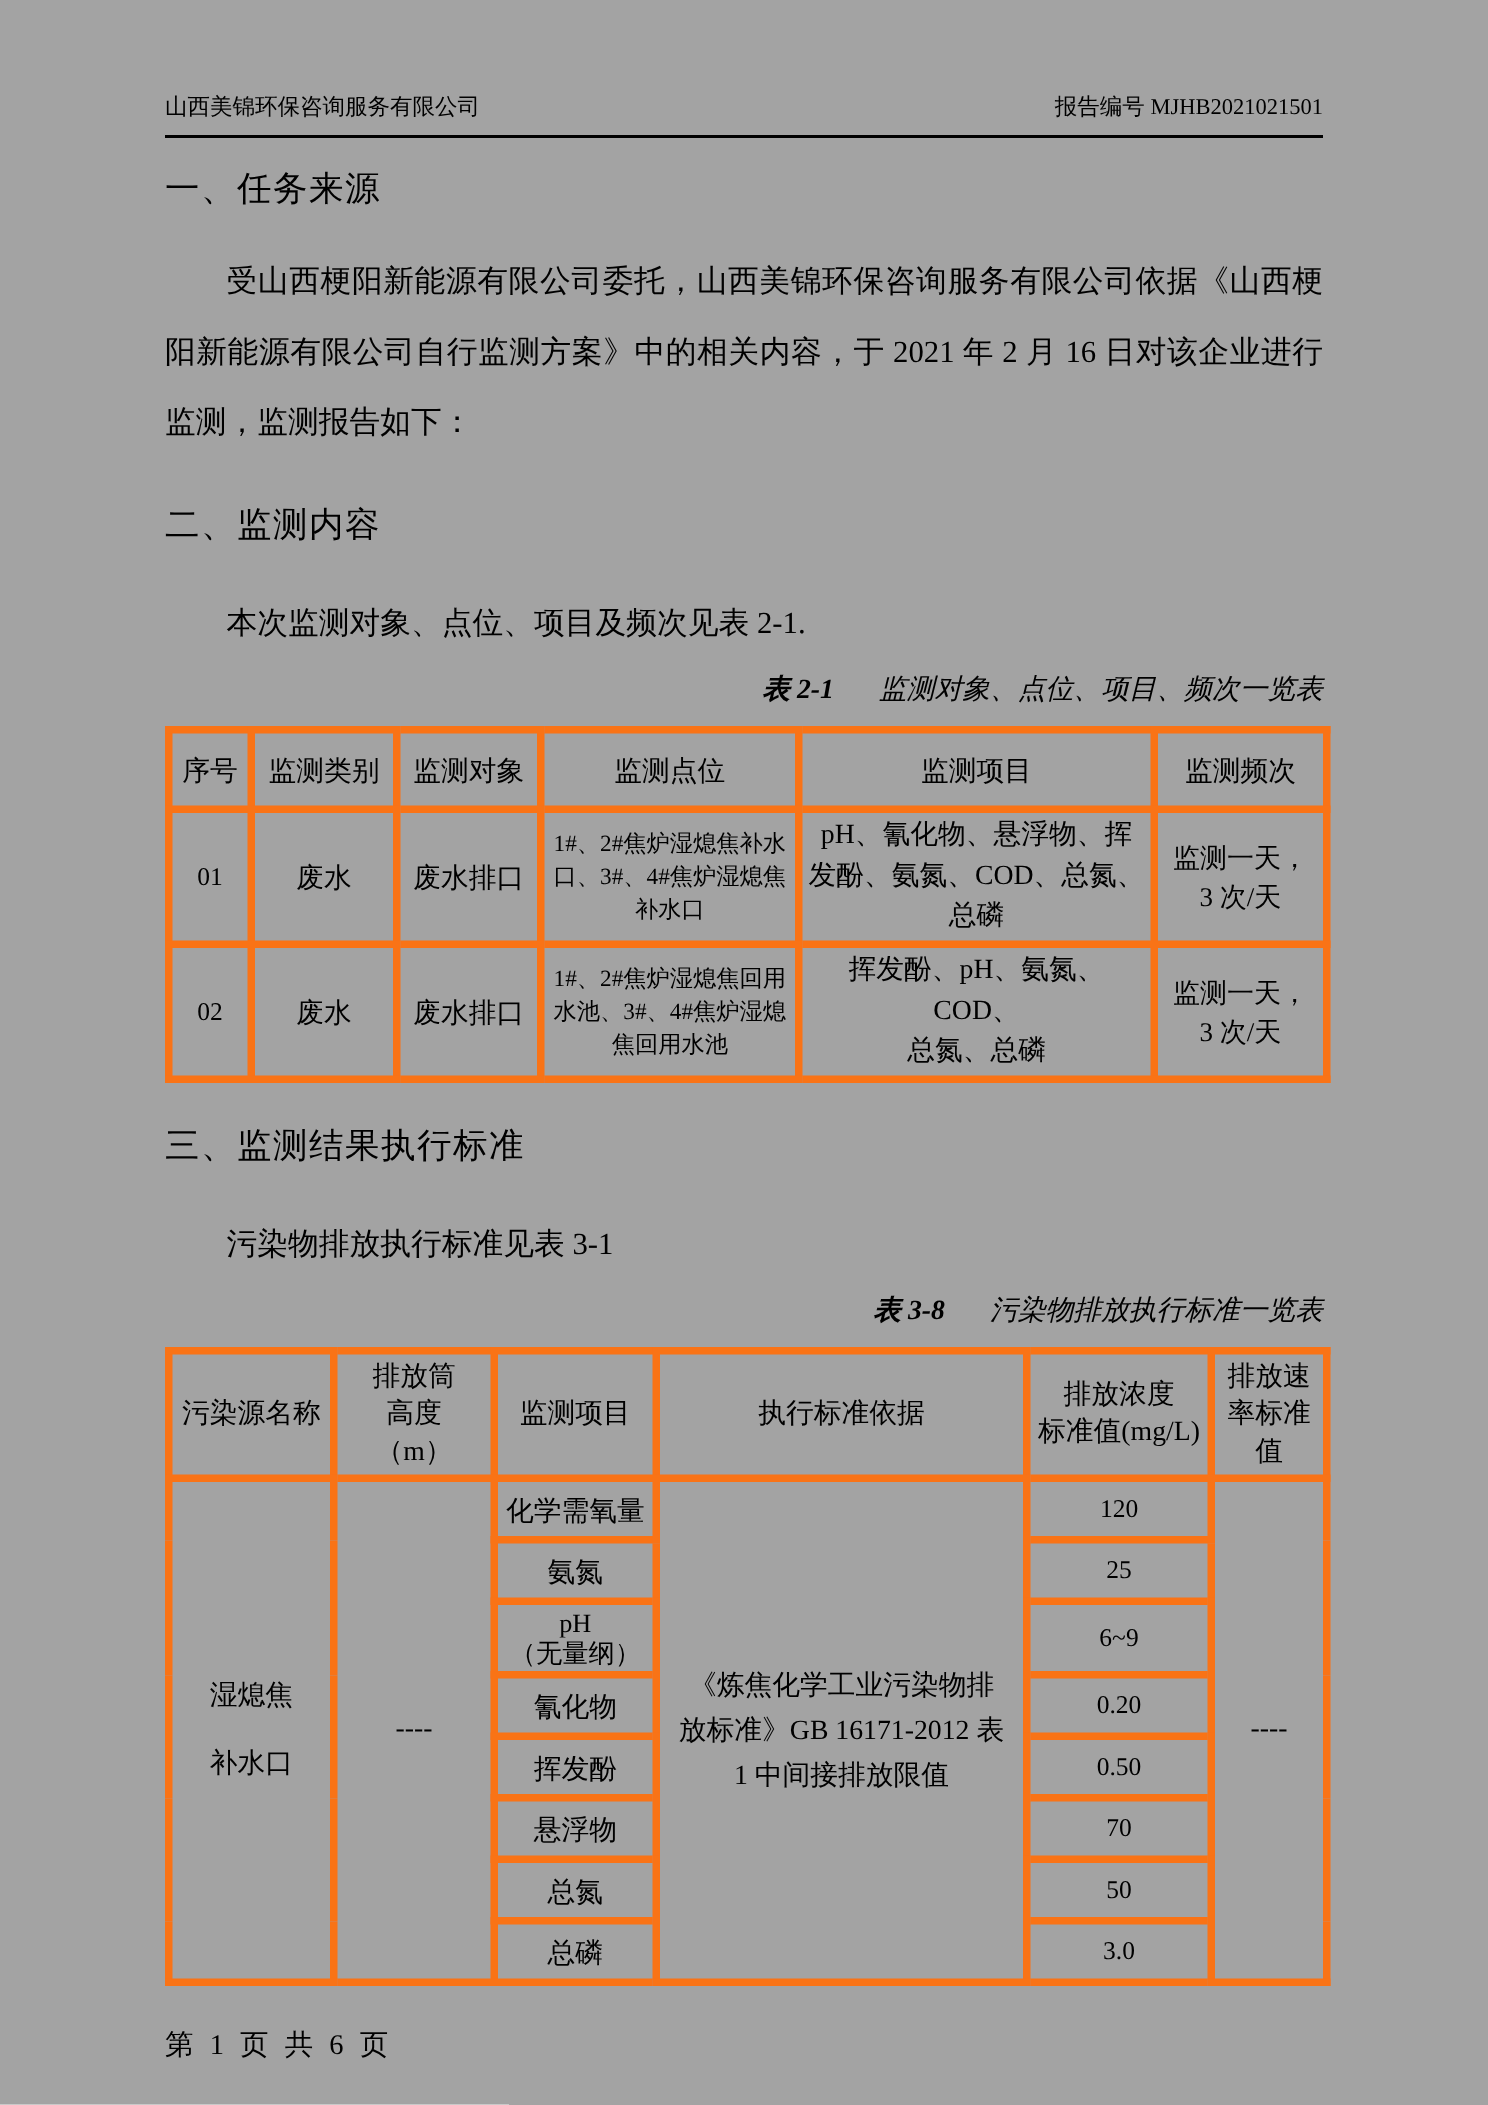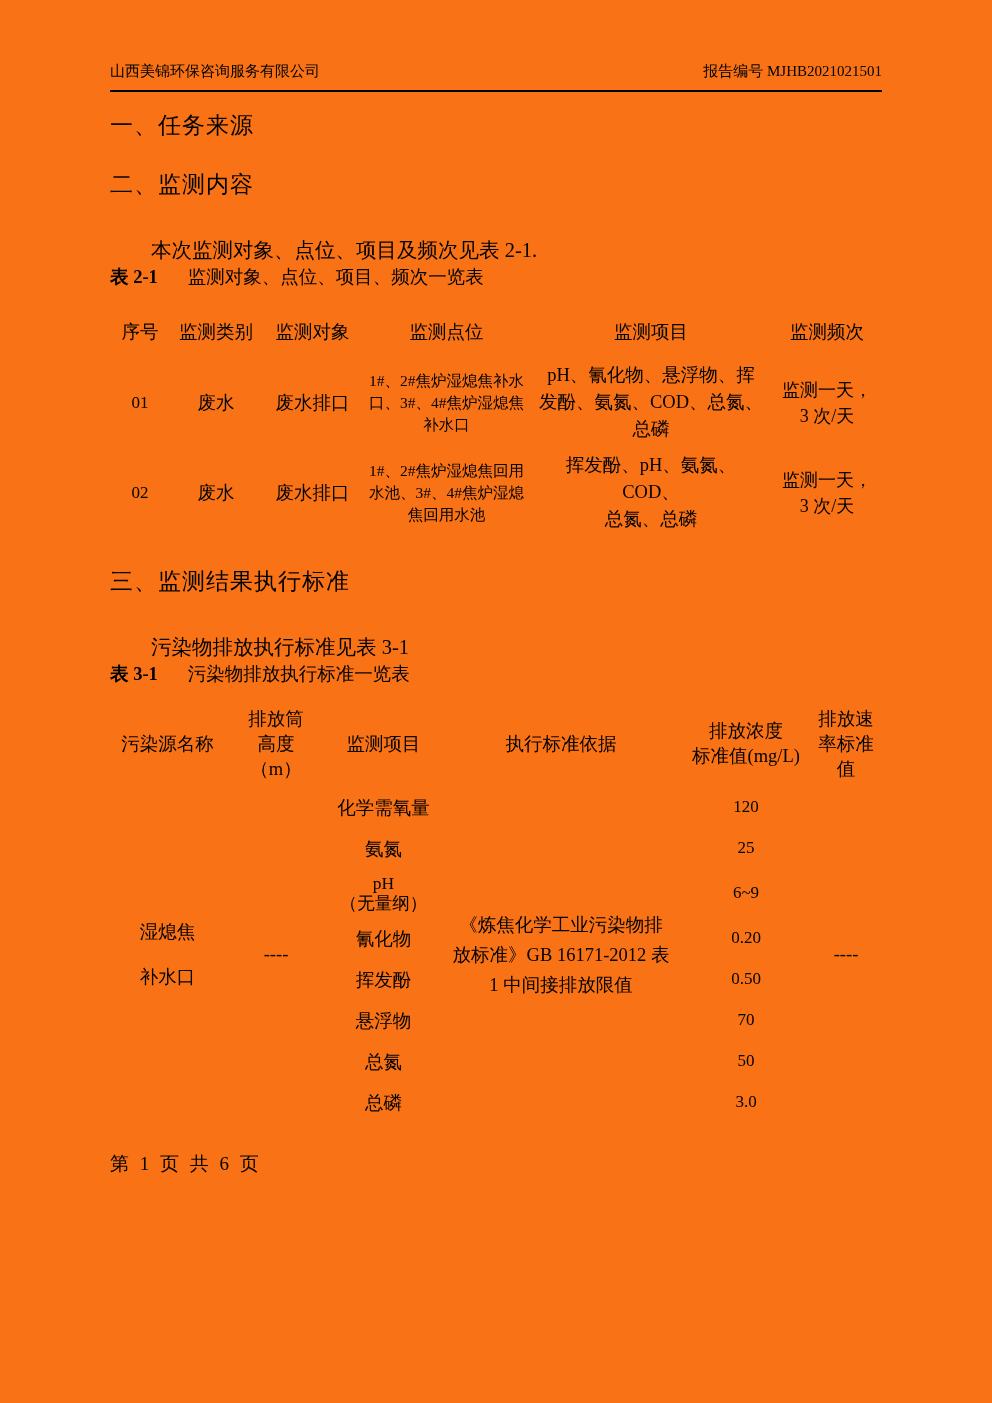--- a/index.html
+++ b/index.html
@@ -2,21 +2,21 @@
 <html><head>
 <meta charset="utf-8">
 <style>
   * { margin: 0; padding: 0; box-sizing: border-box; }
   html, body { background: #e8e8e8; }
   .page {
     position: relative;
     width: 992px;
     height: 1403px;
     margin: 0 auto;
-    background: #f97316;
+    background: #a3a3a3;
     color: #000000;
     font-family: "Liberation Serif", "DejaVu Serif", serif;
     padding: 62px 110px 0 110px;
     overflow: hidden;
   }
   
   .doc-header {
     display: flex;
     justify-content: space-between;
     align-items: flex-end;
@@ -37,22 +37,24 @@
     line-height: 47px;
     text-align: justify;
     text-indent: 2em;
   }
   .intro-line {
     margin-top: 36px;
     font-size: 20.5px;
     text-indent: 2em;
   }
   .tbl-caption {
-    text-align: left;
+    margin-top: 17px;
+    text-align: right;
     font-size: 18.5px;
+    font-style: italic;
   }
   .tbl-caption .cap-label { font-weight: 700; margin-right: 30px; }
   
   table {
     border-collapse: collapse;
     table-layout: fixed;
     width: 772px;
     margin-top: 13px;
     border-top: 3px solid #000;
     border-bottom: 3px solid #000;
@@ -89,20 +91,21 @@
 <body>
 
 <div class="page">
 
   <div class="doc-header">
     <span>山西美锦环保咨询服务有限公司</span>
     <span>报告编号 MJHB2021021501</span>
   </div>
 
   <div class="sec-title">一、任务来源</div>
+  <p class="body-para">受山西梗阳新能源有限公司委托，山西美锦环保咨询服务有限公司依据《山西梗阳新能源有限公司自行监测方案》中的相关内容，于 2021 年 2 月 16 日对该企业进行监测，监测报告如下：</p>
 
   <div class="sec-title" style="margin-top:28px;">二、监测内容</div>
   <p class="intro-line">本次监测对象、点位、项目及频次见表 2-1.</p>
   <div class="tbl-caption">
     <span class="cap-label">表 2-1</span><span>监测对象、点位、项目、频次一览表</span>
   </div>
 
   <table class="t2">
     <colgroup>
       <col style="width:55px">
@@ -139,21 +142,21 @@
 总氮、总磷</td>
       <td class="cell-freq pre">监测一天，
 3 次/天</td>
     </tr>
   </tbody>
     </table>
 
   <div class="sec-title" style="margin-top:26px;">三、监测结果执行标准</div>
   <p class="intro-line">污染物排放执行标准见表 3-1</p>
   <div class="tbl-caption">
-    <span class="cap-label">表 3-1</span><span>污染物排放执行标准一览表</span>
+    <span class="cap-label">表 3-8</span><span>污染物排放执行标准一览表</span>
   </div>
 
   <table class="t3">
     <colgroup>
       <col style="width:110px">
         <col style="width:107px">
         <col style="width:108px">
       <col style="width:247px">
         <col style="width:123px">
         <col style="width:77px">

